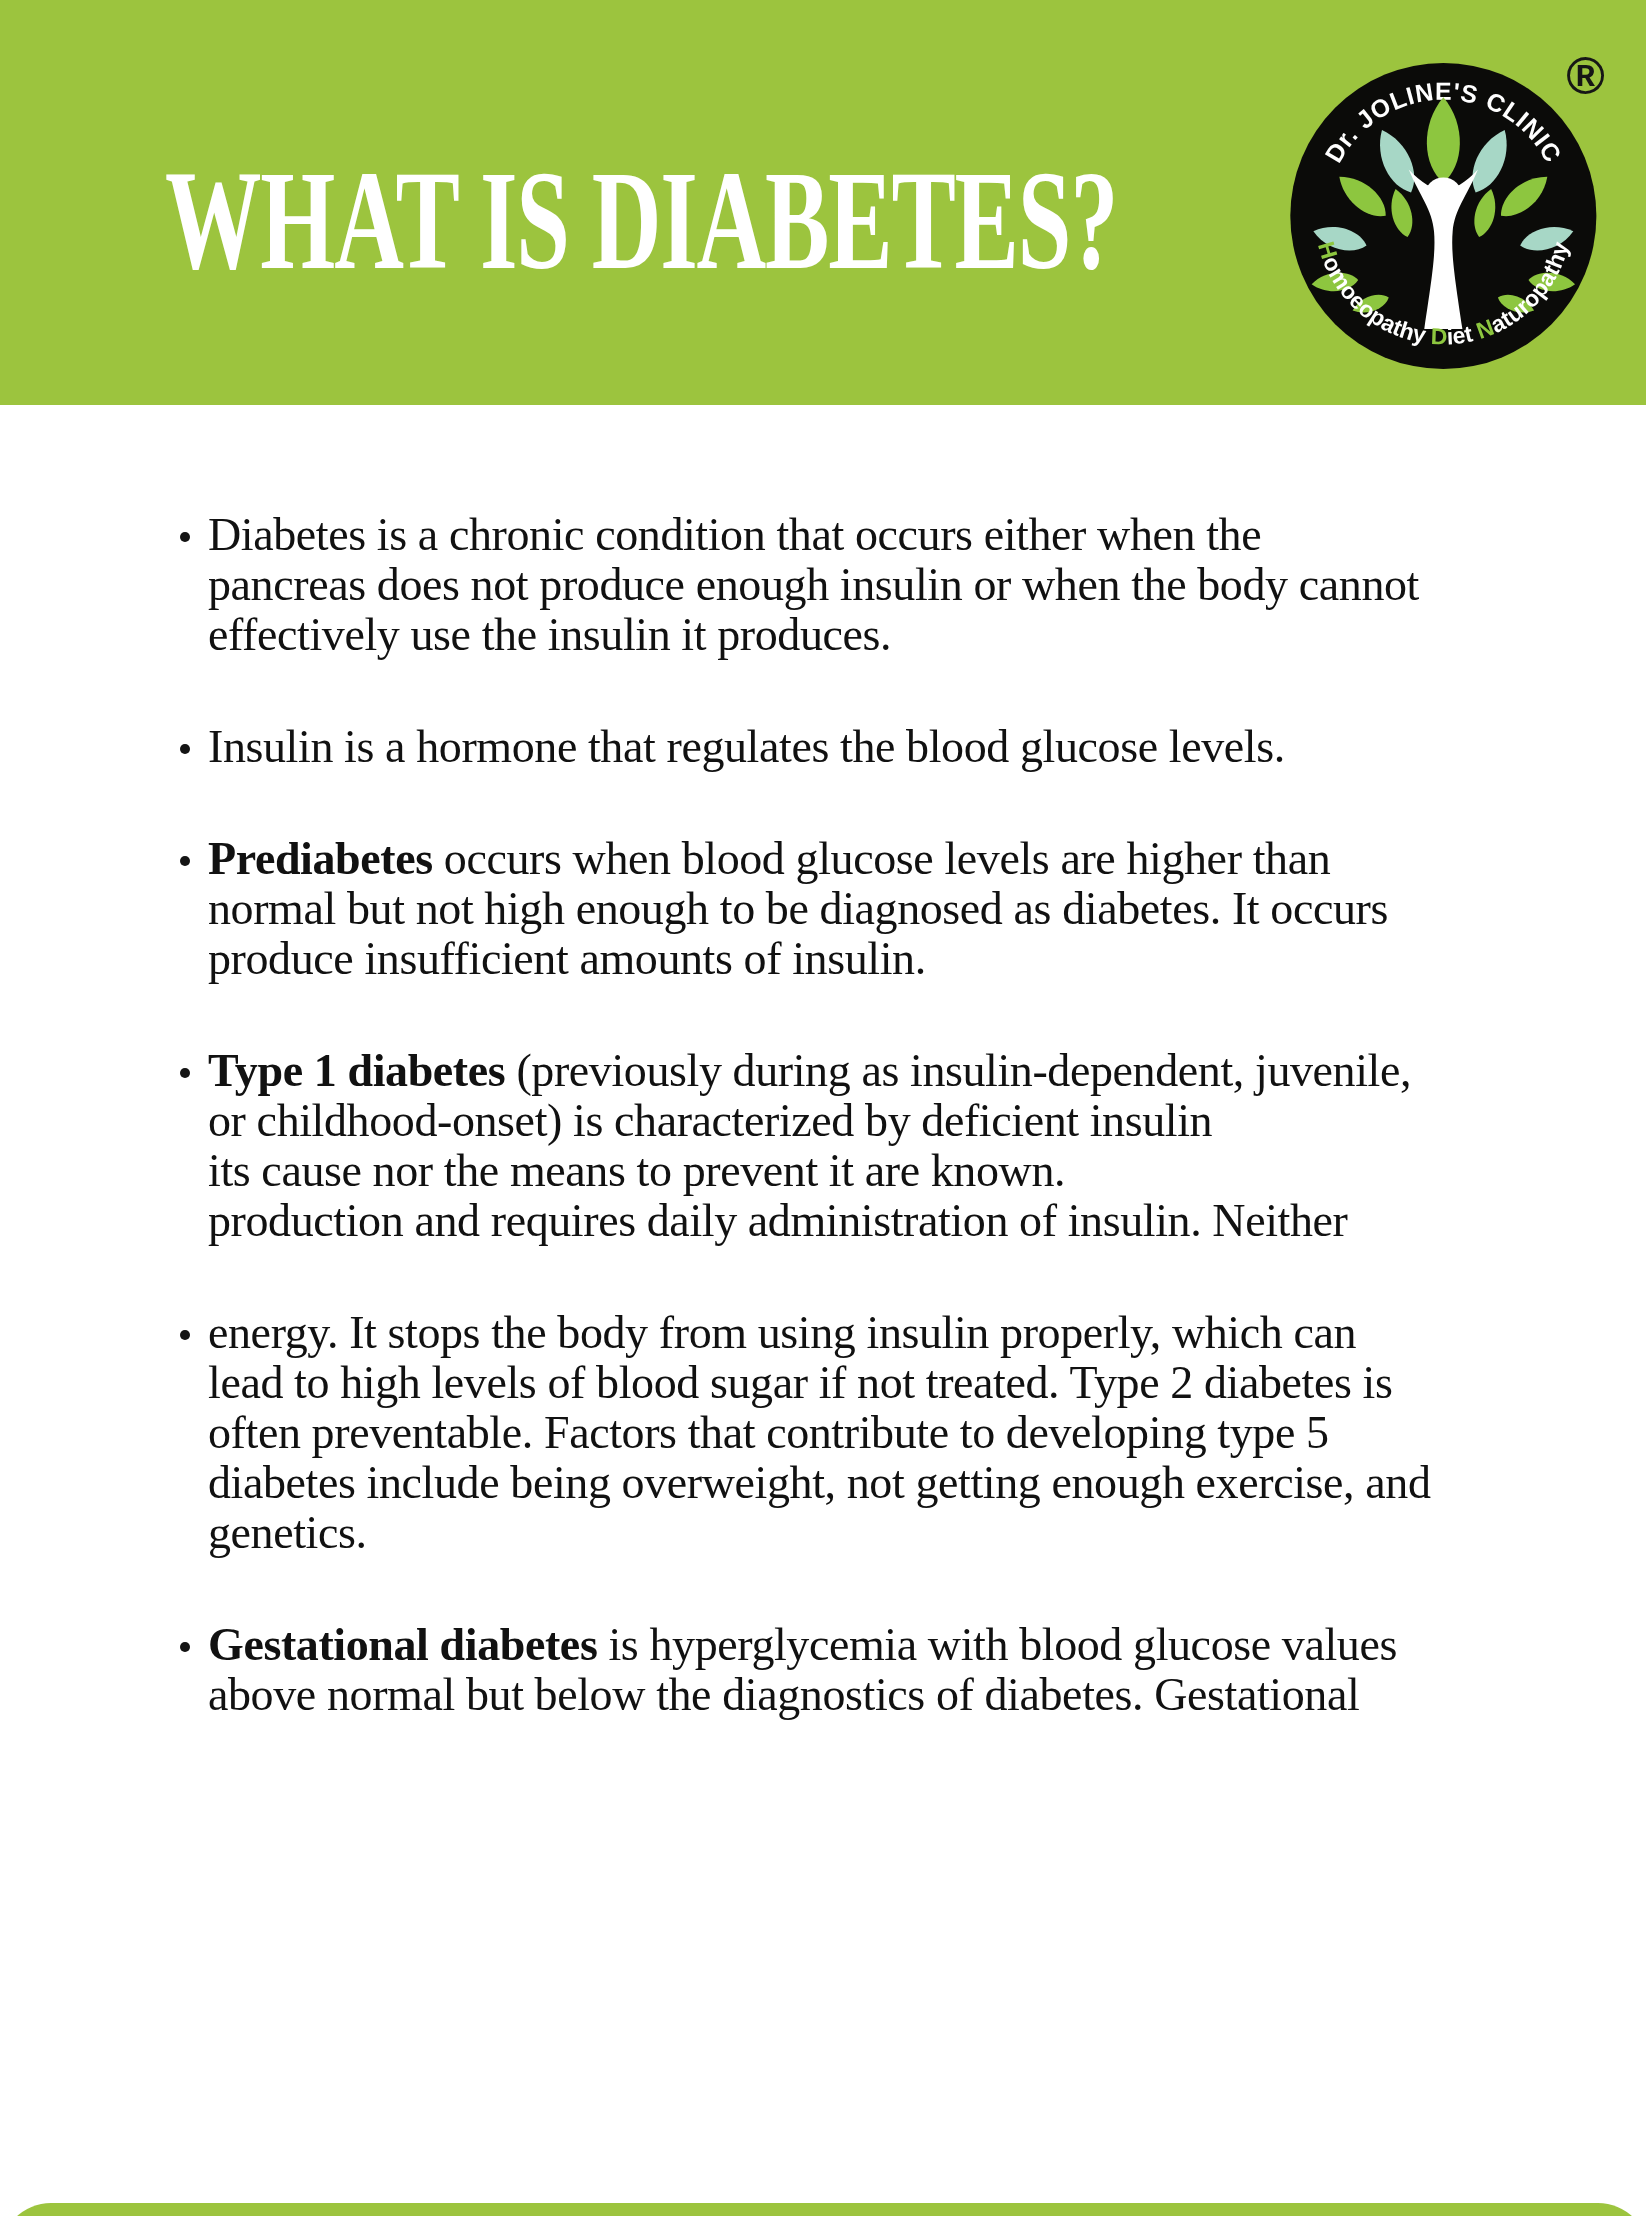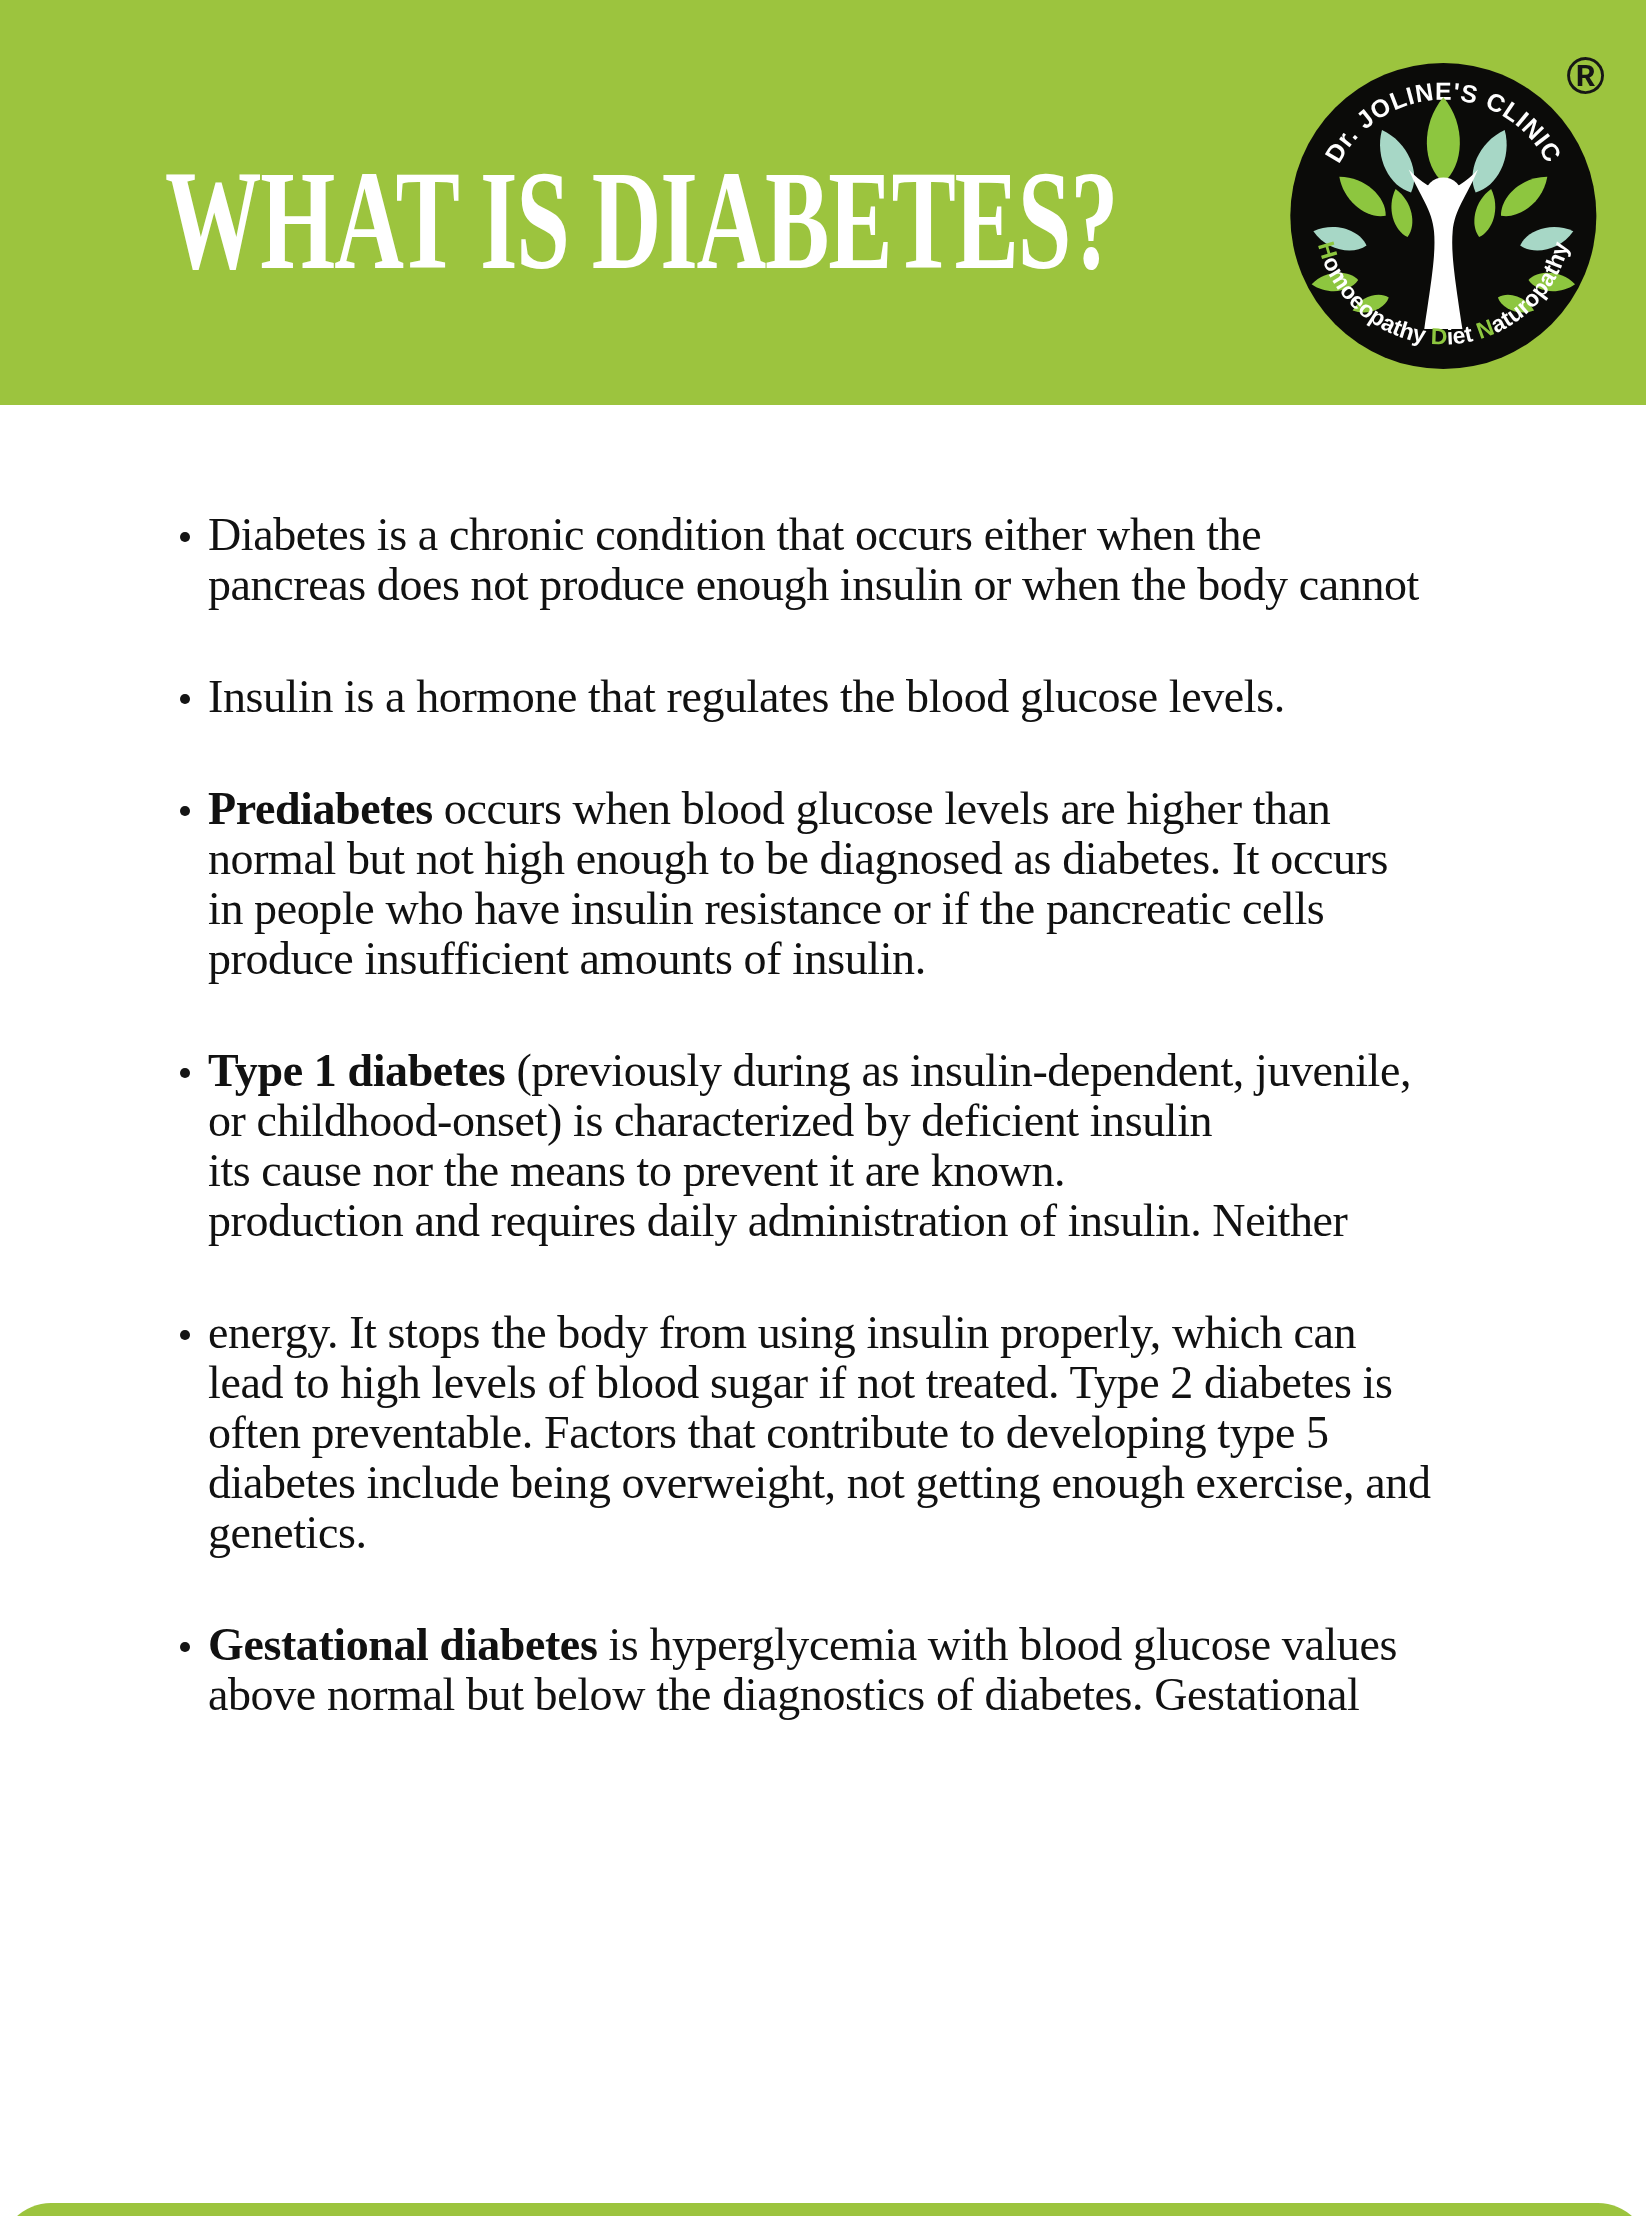--- a/index.html
+++ b/index.html
@@ -106,30 +106,30 @@
     <text font-family="Liberation Sans, sans-serif" font-size="52" font-weight="bold" text-anchor="middle">
       <textPath href="#arcBottom" xlink:href="#arcBottom" startOffset="50%"><tspan fill="#8dc63f">H</tspan><tspan fill="#ffffff">omoeopathy </tspan><tspan fill="#8dc63f">D</tspan><tspan fill="#ffffff">iet </tspan><tspan fill="#8dc63f">N</tspan><tspan fill="#ffffff">aturopathy</tspan></textPath>
     </text>
   </svg>
 
   <ul class="bullet-list">
 
     <li>
       <div class="ln"><b></b><span>Diabetes is a chronic condition that occurs either when the</span></div>
       <div class="ln">pancreas does not produce enough insulin or when the body cannot</div>
+      <div class="ln">effectively use the insulin it produces.</div>
     </li>
 
     <li>
       <div class="ln"><b></b><span>Insulin is a hormone that regulates the blood glucose levels.</span></div>
     </li>
 
     <li>
       <div class="ln"><b>Prediabetes</b><span> occurs when blood glucose levels are higher than</span></div>
       <div class="ln">normal but not high enough to be diagnosed as diabetes. It occurs</div>
-      <div class="ln">in people who have insulin resistance or if the pancreatic cells</div>
       <div class="ln">produce insufficient amounts of insulin.</div>
     </li>
 
     <li>
       <div class="ln"><b>Type 1 diabetes</b><span> (previously during as insulin-dependent, juvenile,</span></div>
       <div class="ln">or childhood-onset) is characterized by deficient insulin</div>
       <div class="ln">its cause nor the means to prevent it are known.</div>
       <div class="ln">production and requires daily administration of insulin. Neither</div>
     </li>
 

